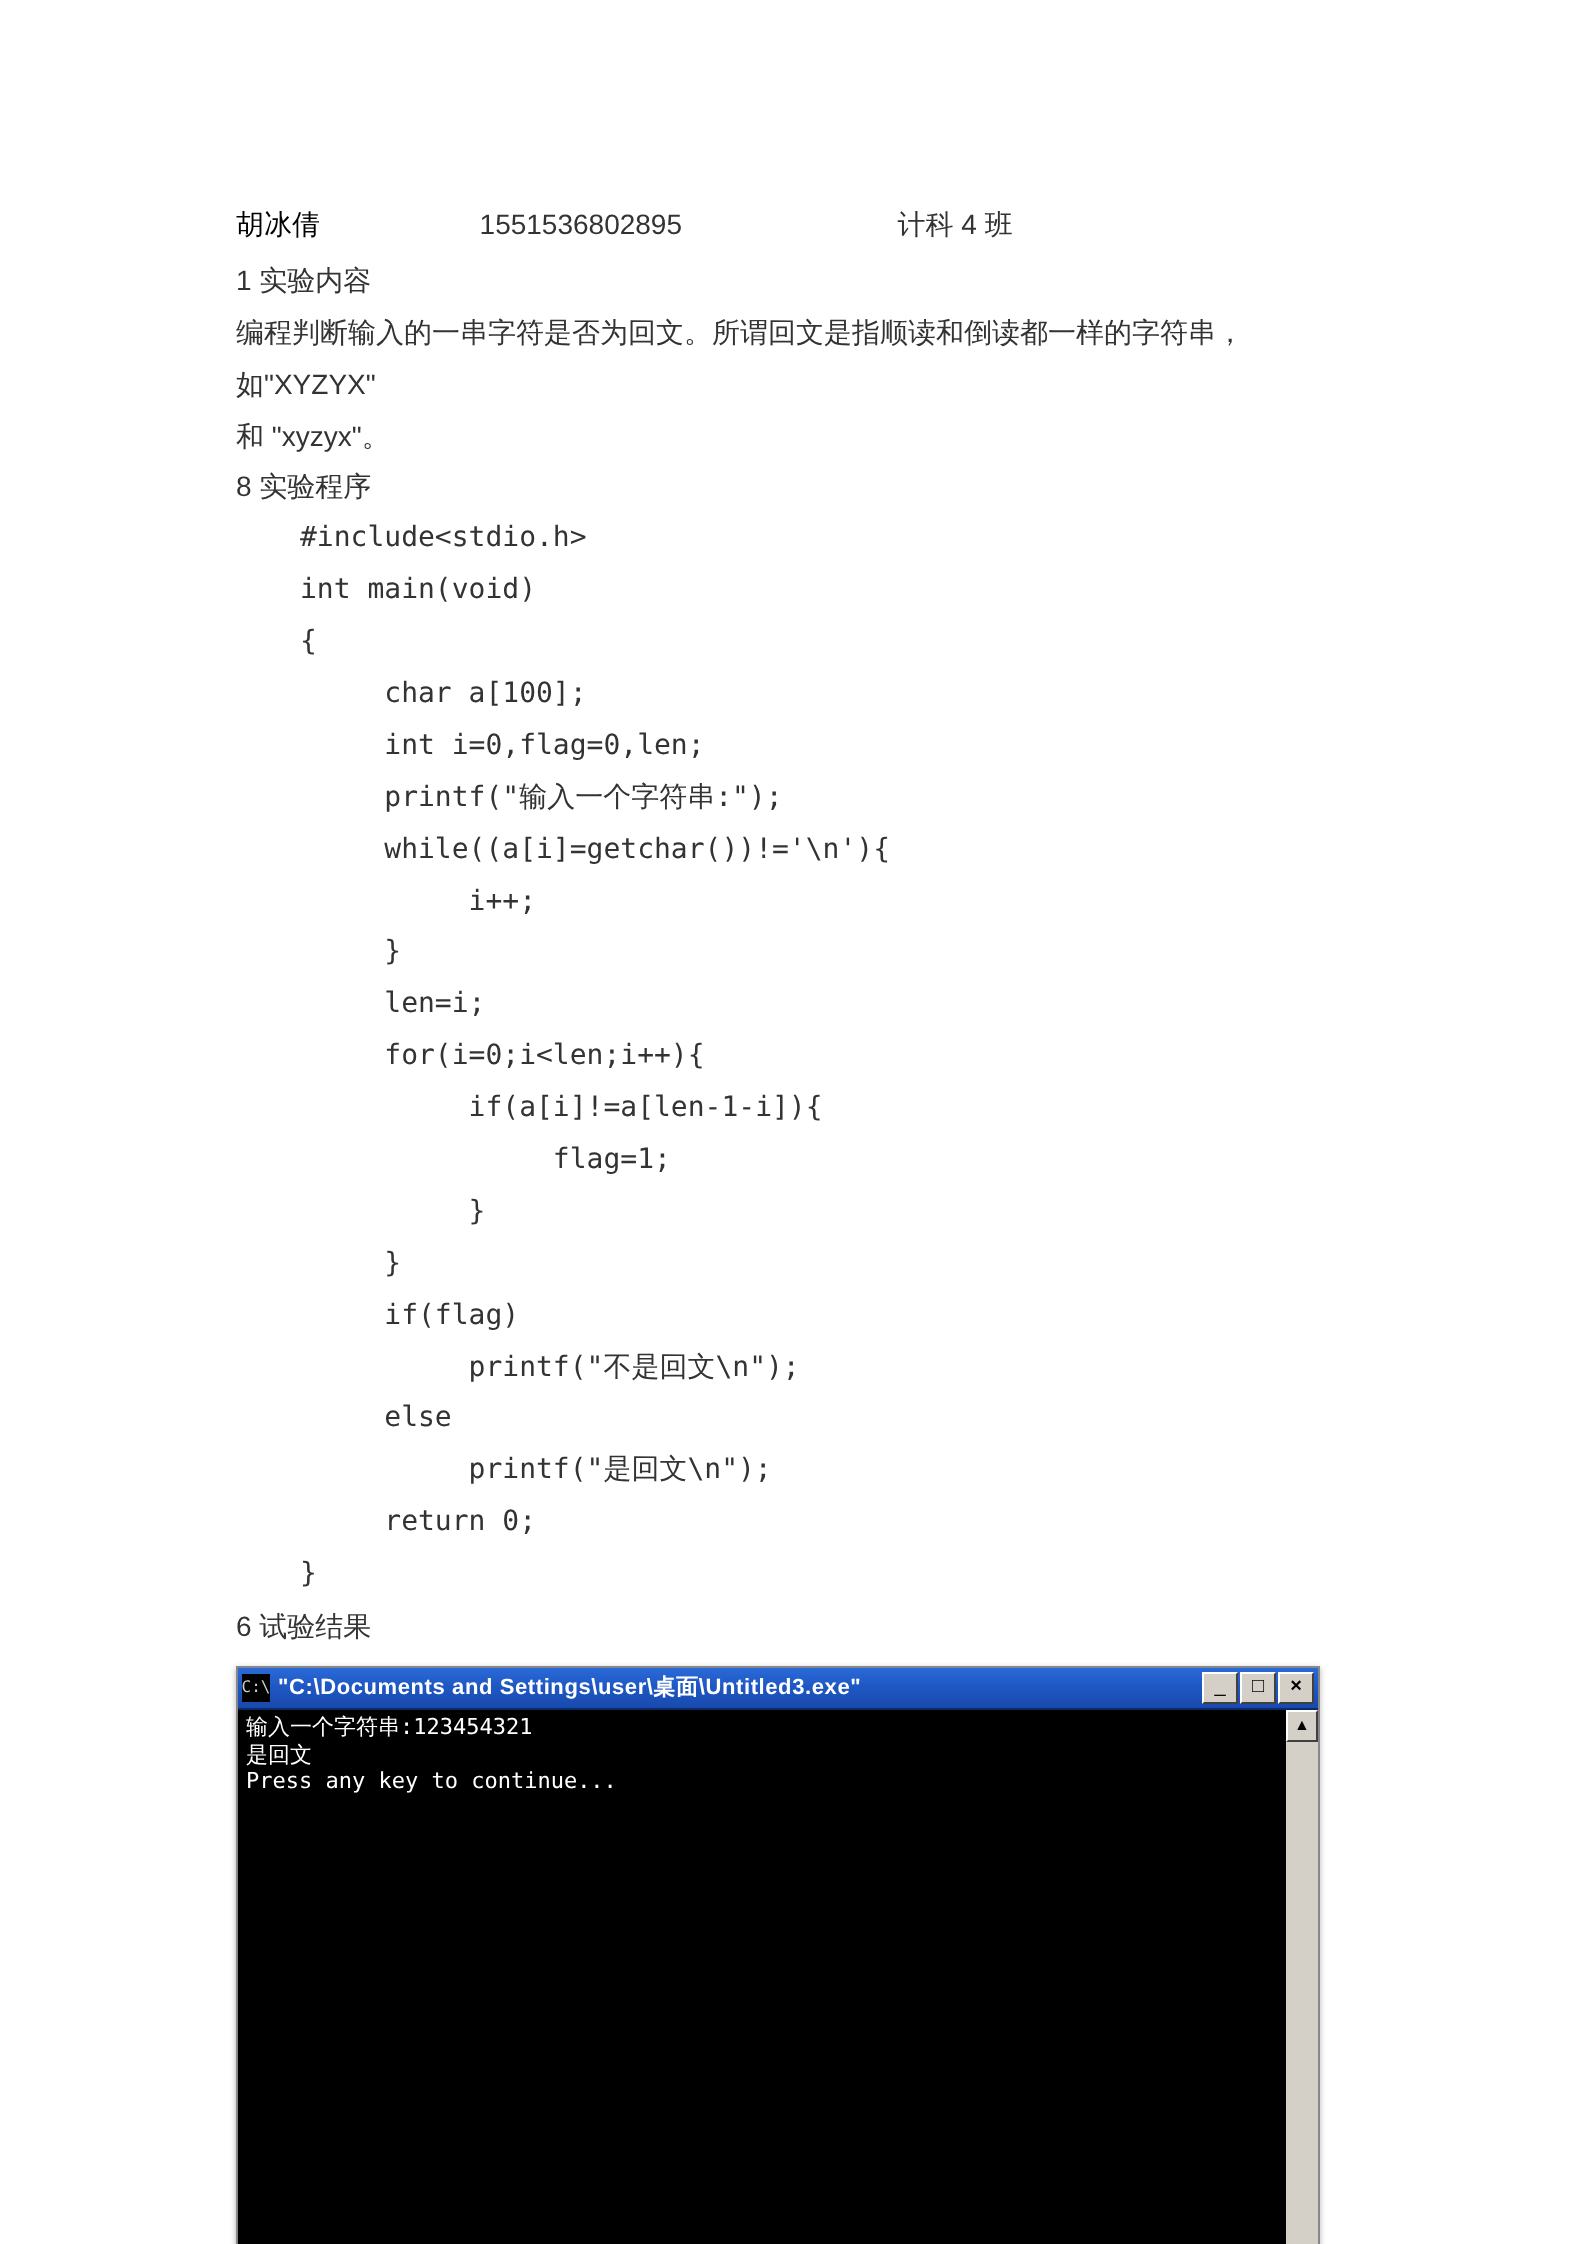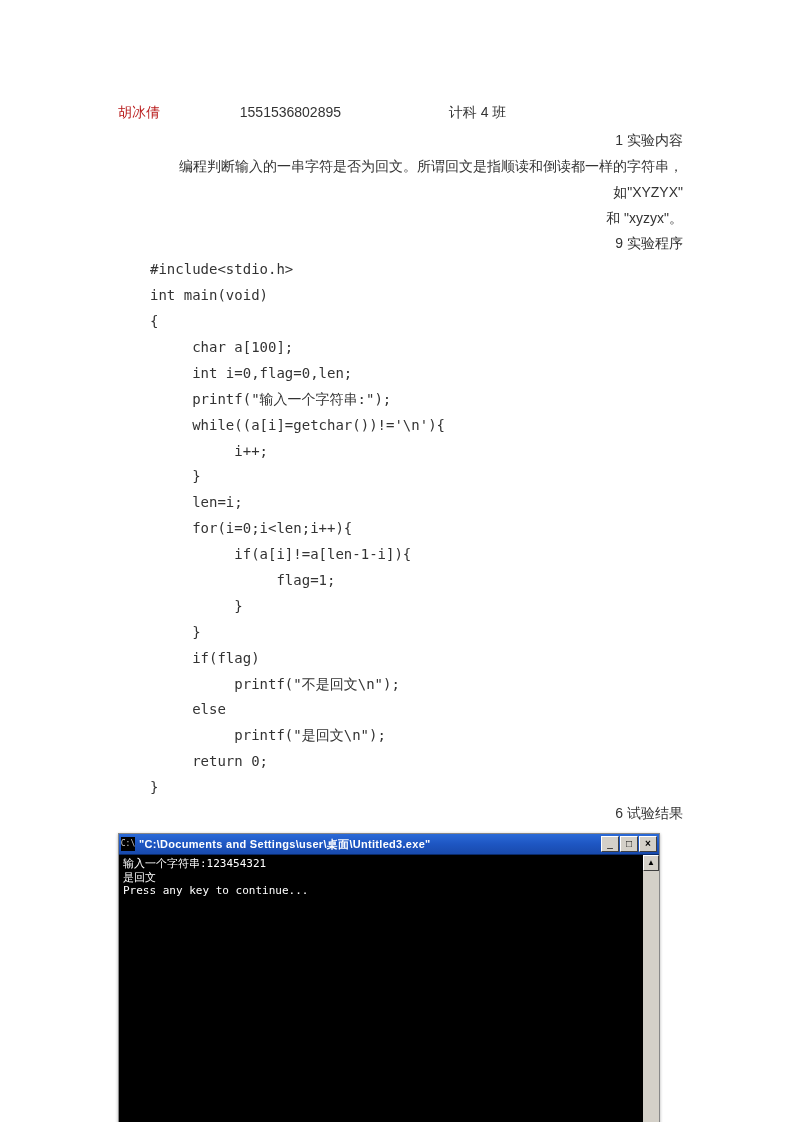--- a/index.html
+++ b/index.html
@@ -10,27 +10,26 @@
       background: #ffffff;
       color: #333333;
       line-height: 1.85;
       width: 793px;
       box-sizing: border-box;
     }
     .header-line {
       margin-bottom: 2px;
     }
     .name {
-      color: #b91c1c;
+      color: #000000;
     }
     .spacer1 { display: inline-block; width: 72px; }
     .spacer2 { display: inline-block; width: 100px; }
     .content-line {
       margin-bottom: 0;
-      text-align: right;
     }
     .code-block {
       font-family: "SimSun", "Consolas", monospace;
       white-space: pre;
       line-height: 1.85;
       margin-left: 32px;
     }
     .console-window {
       margin-top: 6px;
       border: 1px solid #888;
@@ -133,21 +132,21 @@
   <span class="name">胡冰倩</span>
   <span class="spacer1"></span>
   <span>1551536802895</span>
   <span class="spacer2"></span>
   <span>计科 4 班</span>
 </div>
 
 <div class="content-line">1 实验内容</div>
 <div class="content-line">编程判断输入的一串字符是否为回文。所谓回文是指顺读和倒读都一样的字符串，如"XYZYX"</div>
 <div class="content-line">和 "xyzyx"。</div>
-<div class="content-line">9 实验程序</div>
+<div class="content-line">8 实验程序</div>
 
 <div class="code-block">#include&lt;stdio.h&gt;
 int main(void)
 {
      char a[100];
      int i=0,flag=0,len;
      printf("输入一个字符串:");
      while((a[i]=getchar())!='\n'){
           i++;
      }

